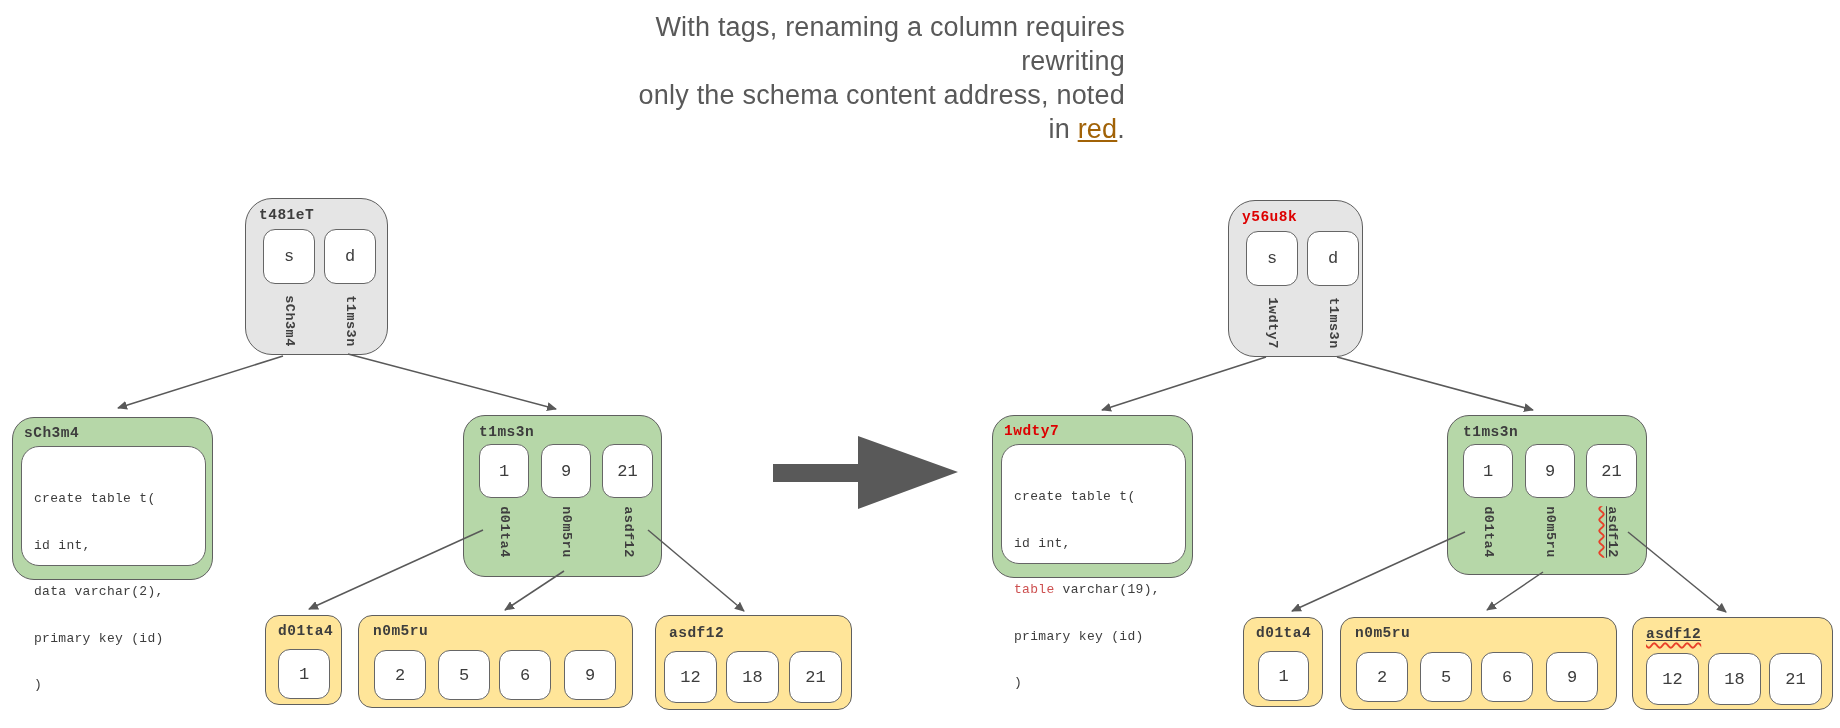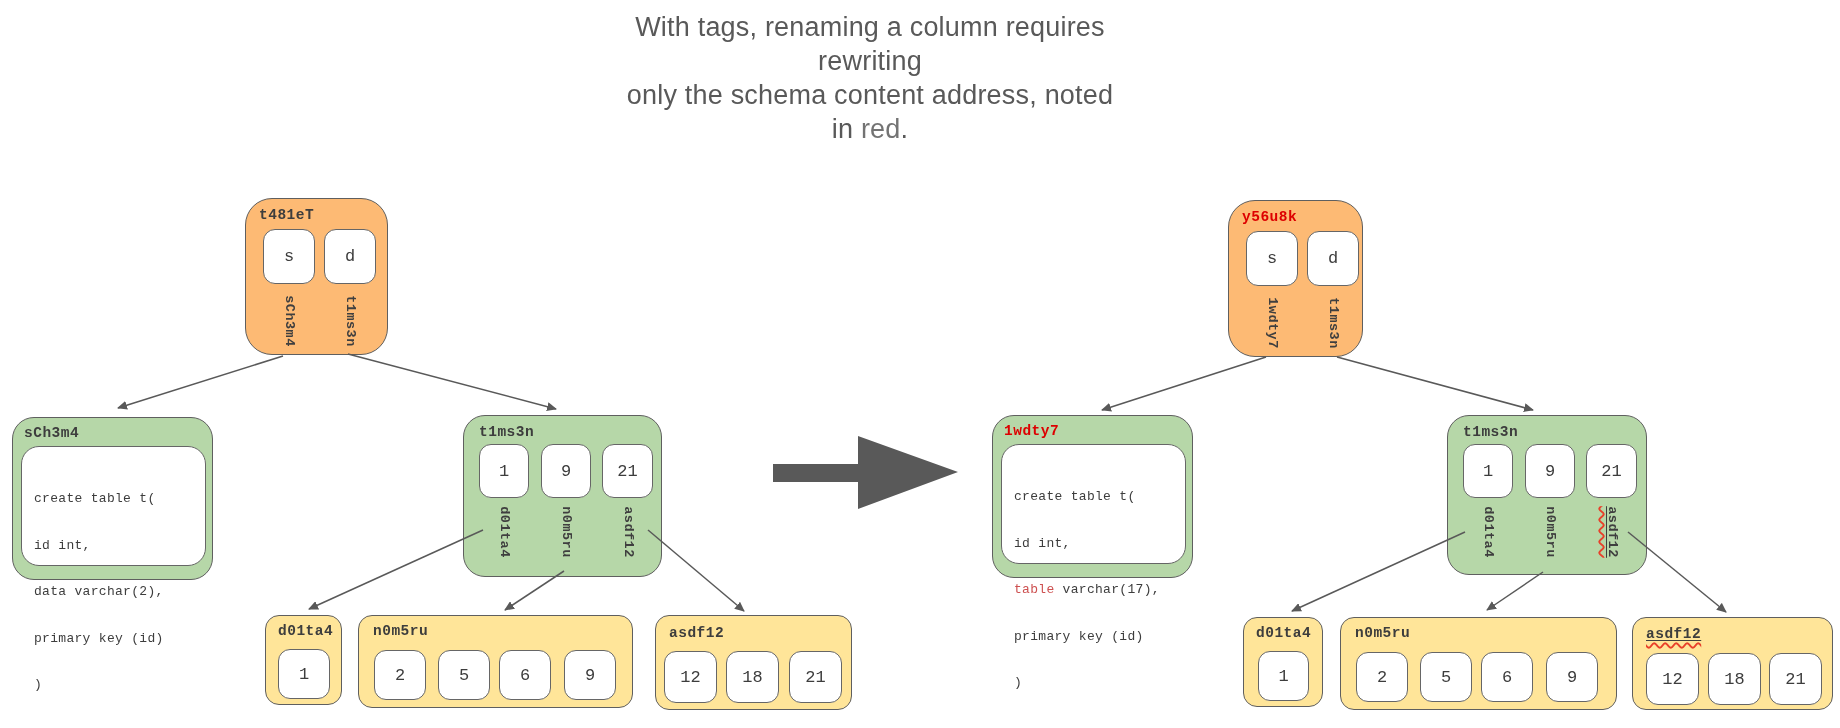--- a/index.html
+++ b/index.html
@@ -4,32 +4,32 @@
 <style>
   html,body { margin:0; padding:0; background:#ffffff; }
   #canvas {
     position:relative; width:1840px; height:728px; background:#ffffff;
     font-family:"Liberation Sans", sans-serif; overflow:hidden;
   }
 
   
   .title {
     position:absolute; left:615px; top:10px; width:510px;
-    text-align:center; font-size:27px; line-height:34px; color:#595959;
+    text-align:right; font-size:27px; line-height:34px; color:#595959;
     letter-spacing:0.2px;
   }
-  .title .red { color:#737373; }
+  .title .red { color:#a16207;text-decoration:underline; }
 
   
   .node {
     position:absolute; box-sizing:border-box;
     border:1.6px solid #5f5f5f;
     font-family:"Liberation Mono", monospace;
   }
-  .node.blue   { background:#fdba74; border-radius:27px; }
+  .node.blue   { background:#e5e5e5; border-radius:27px; }
   .node.green  { background:#b6d7a8; border-radius:22px; }
   .node.yellow { background:#ffe599; border-radius:14px; }
 
   .node-label {
     position:absolute; font-weight:bold; font-size:14.5px; color:#3d3d3d;
     white-space:nowrap; letter-spacing:0.5px;
   }
   .red-text { color:#dd0000; }
 
   .cell {
@@ -136,21 +136,21 @@
     <div class="vlabel red-text" style="left:8px;top:113px">1wdty7</div>
     <div class="vlabel" style="left:69px;top:113px">t1ms3n</div>
   </div>
 
   <div class="node green" style="left:992px;top:415px;width:201px;height:163px">
     <div class="node-label red-text" style="left:11px;top:7px">1wdty7</div>
     <div class="schema-box" style="left:8px;top:28px;width:185px;height:120px"></div>
     <div class="code" style="left:21px;top:42px">
       <div>create table t(</div>
       <div>id int,</div>
-      <div><span class="code-red">table</span><span> varchar(17),</span></div>
+      <div><span class="code-red">table</span><span> varchar(19),</span></div>
       <div>primary key (id)</div>
       <div>)</div>
     </div>
   </div>
 
   <div class="node green" style="left:1447px;top:415px;width:200px;height:160px">
     <div class="node-label" style="left:15px;top:8px">t1ms3n</div>
     <div class="cell" style="left:15px;top:28px;width:50px;height:54px">1</div>
     <div class="cell" style="left:77px;top:28px;width:50px;height:54px">9</div>
     <div class="cell" style="left:138px;top:28px;width:51px;height:54px">21</div>

